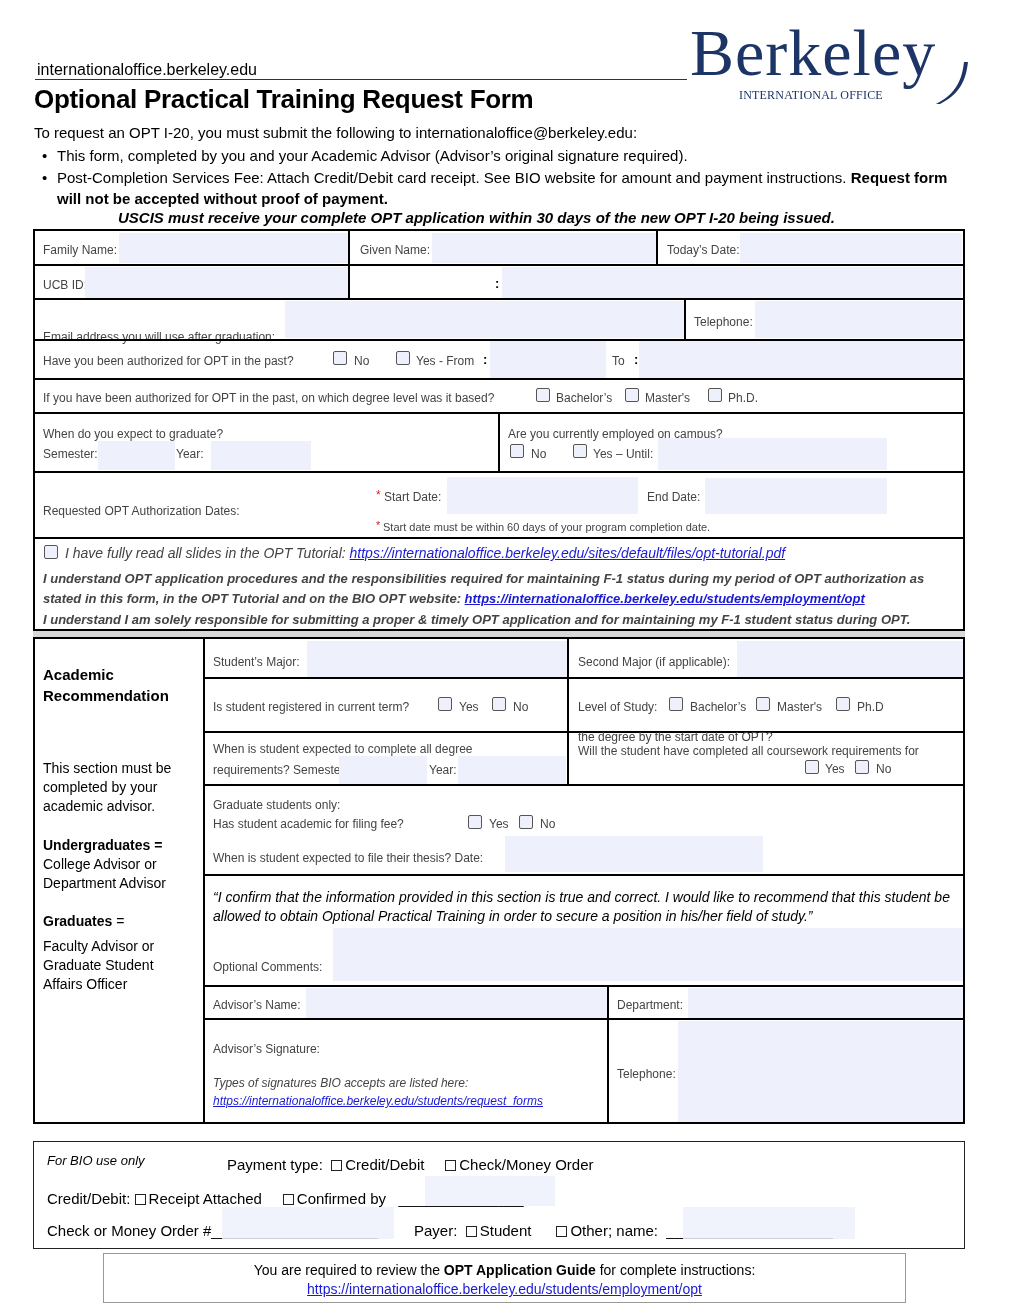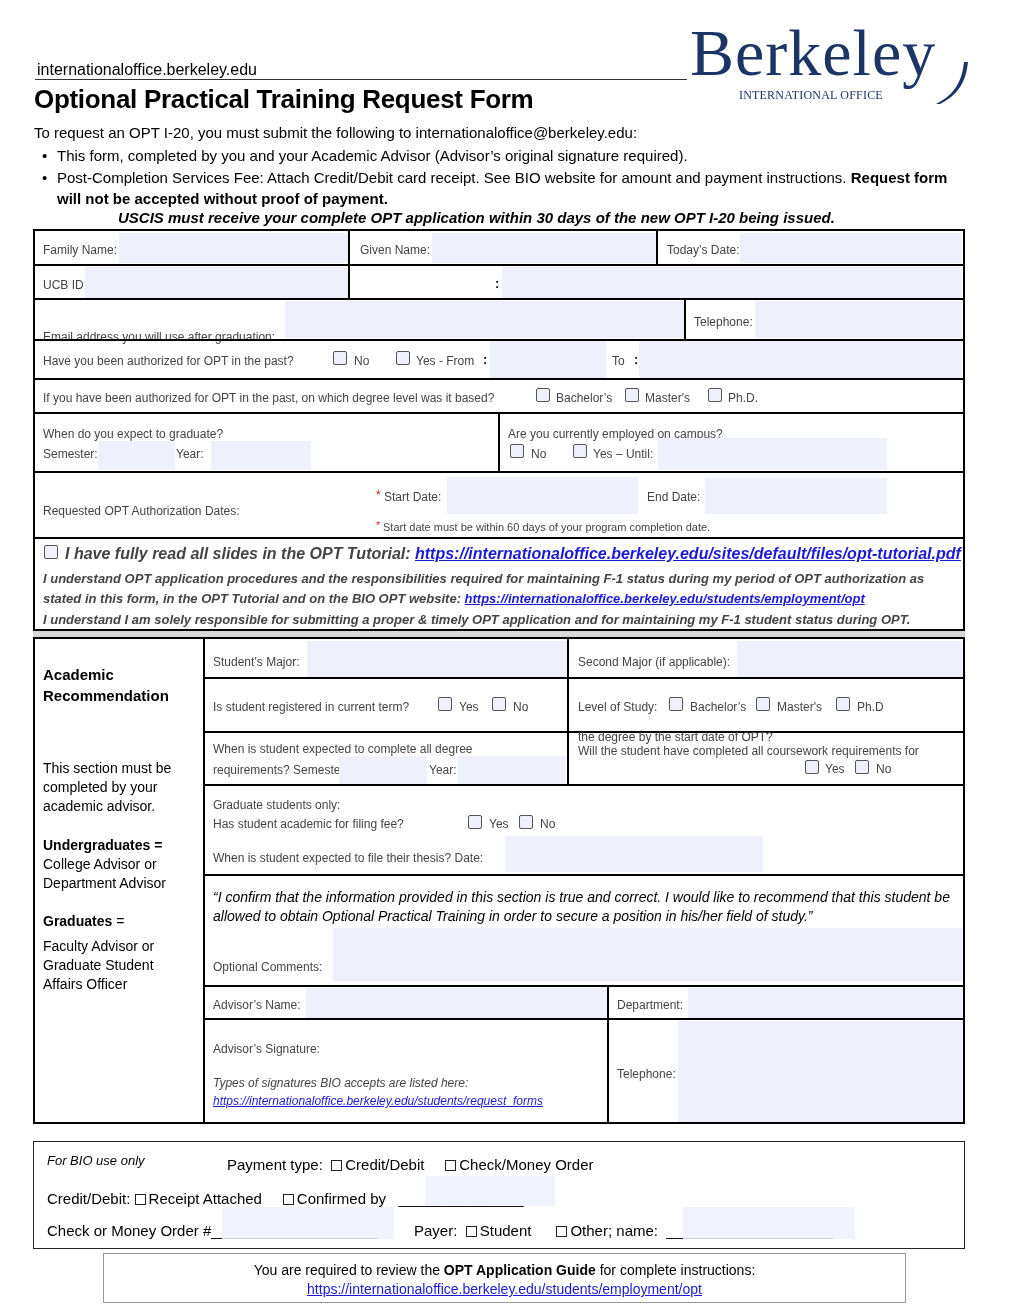--- a/index.html
+++ b/index.html
@@ -121,21 +121,21 @@
 <div class="abs" style="left:376px;top:488px;font-size:12px;color:#d22;">*</div>
 <div class="abs lbl" style="left:384px;top:490px;">Start Date:</div>
 <div class="abs fill" style="left:447px;top:477px;width:191px;height:37px;"></div>
 <div class="abs lbl" style="left:647px;top:490px;">End Date:</div>
 <div class="abs fill" style="left:705px;top:478px;width:182px;height:36px;"></div>
 <div class="abs" style="left:376px;top:519px;font-size:11px;color:#d22;">*</div>
 <div class="abs" style="left:383px;top:521px;font-size:11px;color:#444;text-align:center;">Start date must be within 60 days of your program completion date.</div>
 <div class="abs hline" style="left:33px;top:537px;width:932px;"></div>
 
 <span class="abs cb" style="left:44px;top:545px;"></span>
-<div class="abs ital" style="left:65px;top:545px;font-size:16px;color:#444;font-weight:bold;">
+<div class="abs ital" style="left:65px;top:545px;font-size:14px;color:#444;font-weight:normal;">
   <span>I  have fully read all slides in the OPT Tutorial: </span><a href="#">https://internationaloffice.berkeley.edu/sites/default/files/opt-tutorial.pdf</a>
 </div>
 <div class="abs ital" style="left:43px;top:569px;width:918px;font-size:13px;line-height:20px;color:#444;font-weight:bold;">
   <span>I understand OPT application procedures and the responsibilities required for maintaining F-1 status during my period of OPT authorization as stated in this form, in the OPT Tutorial and on the BIO OPT website: </span><a href="#">https://internationaloffice.berkeley.edu/students/employment/opt</a>
 </div>
 <div class="abs ital" style="left:43px;top:612px;font-size:13px;color:#444;font-weight:bold;">I understand I am solely responsible for submitting a proper &amp; timely OPT application and for maintaining my F-1 student status during OPT.</div>
 
 <div class="abs" style="left:33px;top:629px;width:932px;height:6px;background:#d8d8d8;border-top:2px solid #000;border-bottom:2px solid #000;"></div>
 
 <div class="abs box" style="left:33px;top:637px;width:932px;height:487px;border-top:none;"></div>

